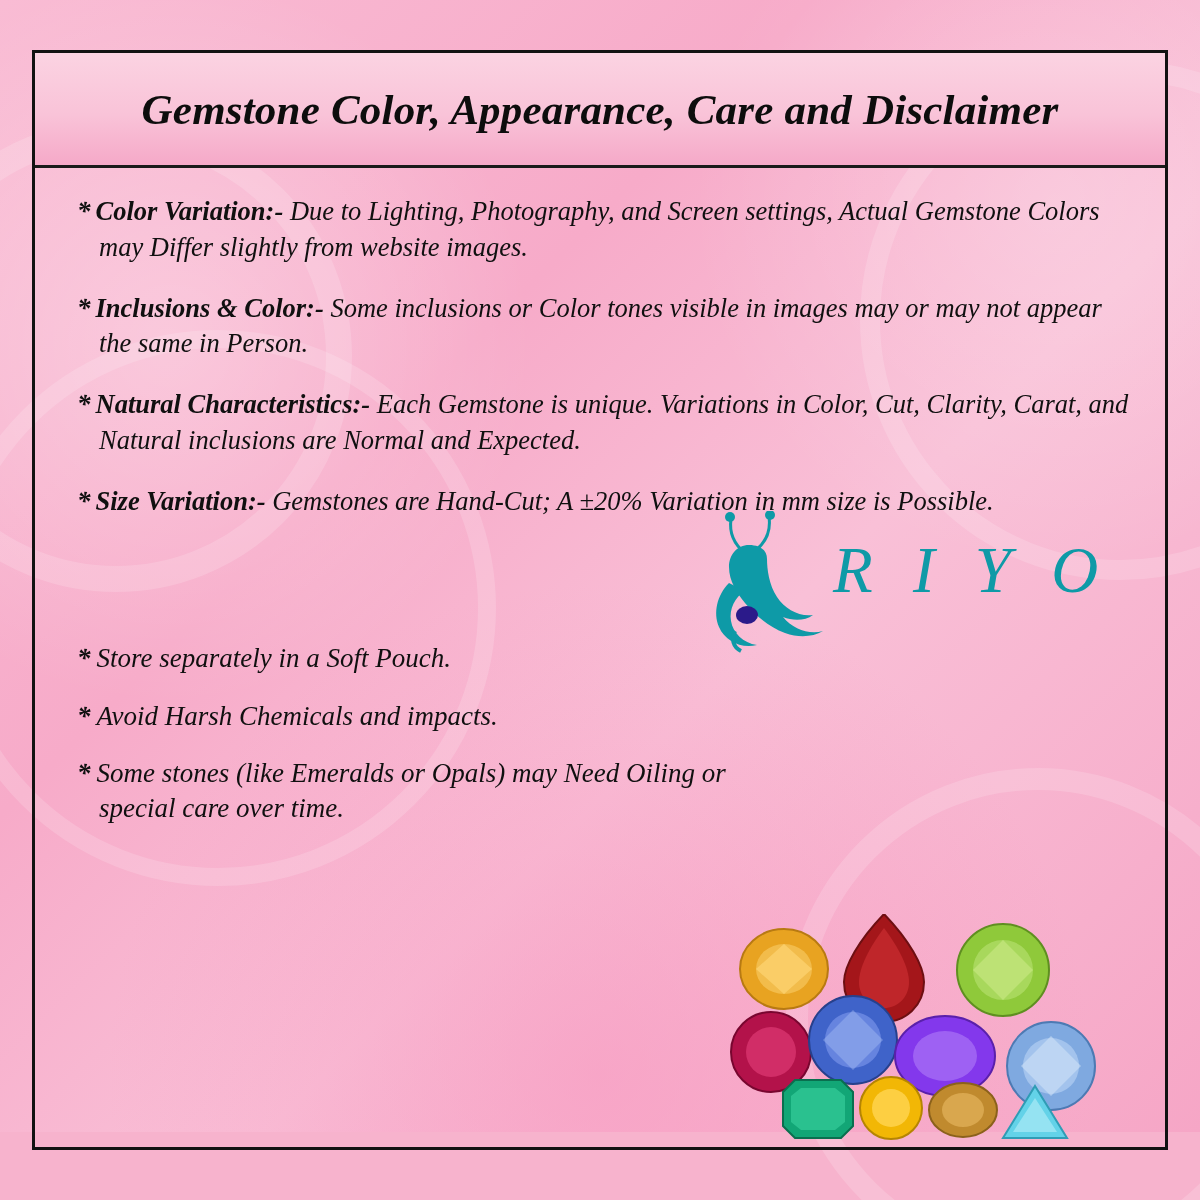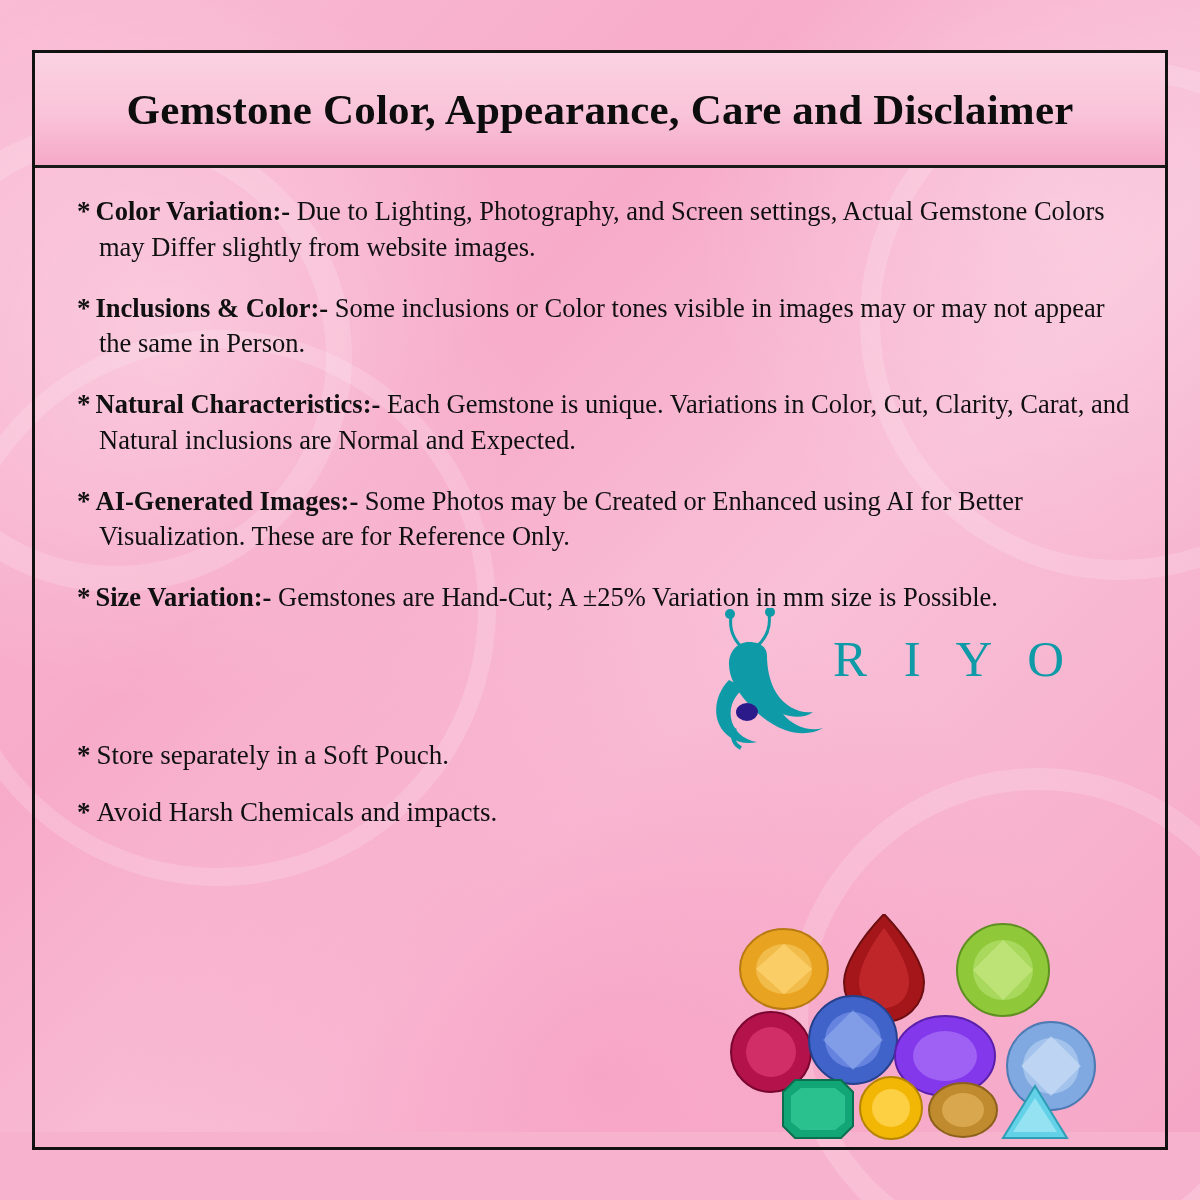--- a/index.html
+++ b/index.html
@@ -16,20 +16,21 @@
 
   #page {
     position: relative;
     width: 1200px;
     height: 1132px;
     background:
       radial-gradient(circle at 14% 30%, rgba(255,255,255,0.30) 0%, rgba(255,255,255,0.0) 28%),
       radial-gradient(circle at 88% 18%, rgba(255,255,255,0.22) 0%, rgba(255,255,255,0.0) 26%),
       radial-gradient(circle at 50% 95%, rgba(247,150,190,0.55) 0%, rgba(247,150,190,0.0) 40%),
       linear-gradient(135deg, #f9bcd4 0%, #f7abc9 35%, #f9c0d7 60%, #f6a6c6 100%);
+    font-style: italic;
   }
 
   
   .bg-swirl {
     position: absolute;
     border-radius: 50%;
     border: 26px solid rgba(255,255,255,0.16);
     pointer-events: none;
   }
   .sw1 { left: -120px; top: 120px; width: 420px; height: 420px; }
@@ -111,21 +112,21 @@
     position: absolute;
     left: 600px;
     top: -34px;
     width: 480px;
     height: 150px;
   }
   .logo-text {
     position: absolute;
     left: 160px;
     top: 22px;
-    font-size: 51px;
+    font-size: 65px;
     letter-spacing: 12px;
     color: #0e9aa7;
     font-family: "Liberation Serif", serif;
   }
 
   .care-list {
     position: relative;
     margin-top: 0;
   }
   .care-item {
@@ -169,26 +170,23 @@
       </p>
 
       <p class="bullet">
         <span class="star">*</span><b>Inclusions &amp; Color:-</b><span class="rest"> Some inclusions or Color tones visible in images may or may not appear the same in Person.</span>
       </p>
 
       <p class="bullet">
         <span class="star">*</span><b>Natural Characteristics:-</b><span class="rest"> Each Gemstone is unique. Variations in Color, Cut, Clarity, Carat, and Natural inclusions are Normal and Expected.</span>
       </p>
 
-      <p class="bullet">
-        <span class="star">*</span><b>AI-Generated Images:-</b><span class="rest"> Some Photos may be Created or Enhanced using AI for Better Visualization. These are for Reference Only.</span>
-      </p>
-
-      <p class="bullet">
-        <span class="star">*</span><b>Size Variation:-</b><span class="rest"> Gemstones are Hand-Cut; A ±25% Variation in mm size is Possible.</span>
+
+      <p class="bullet">
+        <span class="star">*</span><b>Size Variation:-</b><span class="rest"> Gemstones are Hand-Cut; A ±20% Variation in mm size is Possible.</span>
       </p>
 
       <div class="care-row">
 
         <div class="logo">
           <svg width="200" height="150" viewBox="0 0 200 150">
             <g fill="#0e9aa7">
 
               <path d="M58 8 C56 22 62 34 72 42" stroke="#0e9aa7" stroke-width="3" fill="none"></path>
               <circle cx="57" cy="6" r="5"></circle>
@@ -212,20 +210,23 @@
         </div>
       </div>
 
       <div class="care-list">
         <p class="care-item">
           <span class="star">*</span><span>Store separately in a Soft Pouch.</span>
         </p>
         <p class="care-item">
           <span class="star">*</span><span>Avoid Harsh Chemicals and impacts.</span>
         </p>
+        <p class="care-item" style="max-width:660px;">
+          <span class="star">*</span><span>Some stones (like Emeralds or Opals) may Need Oiling or special care over time.</span>
+        </p>
       </div>
 
       <div class="gems">
         <svg width="430" height="230" viewBox="0 0 430 230">
 
           <g transform="translate(10,10)">
             <ellipse cx="45" cy="45" rx="44" ry="40" fill="#e8a321" stroke="#b87a12" stroke-width="2"></ellipse>
             <ellipse cx="45" cy="45" rx="28" ry="25" fill="#f6c45a" opacity="0.75"></ellipse>
             <path d="M17 45 L45 20 L73 45 L45 70 Z" fill="#ffd87a" opacity="0.6"></path>
           </g>

